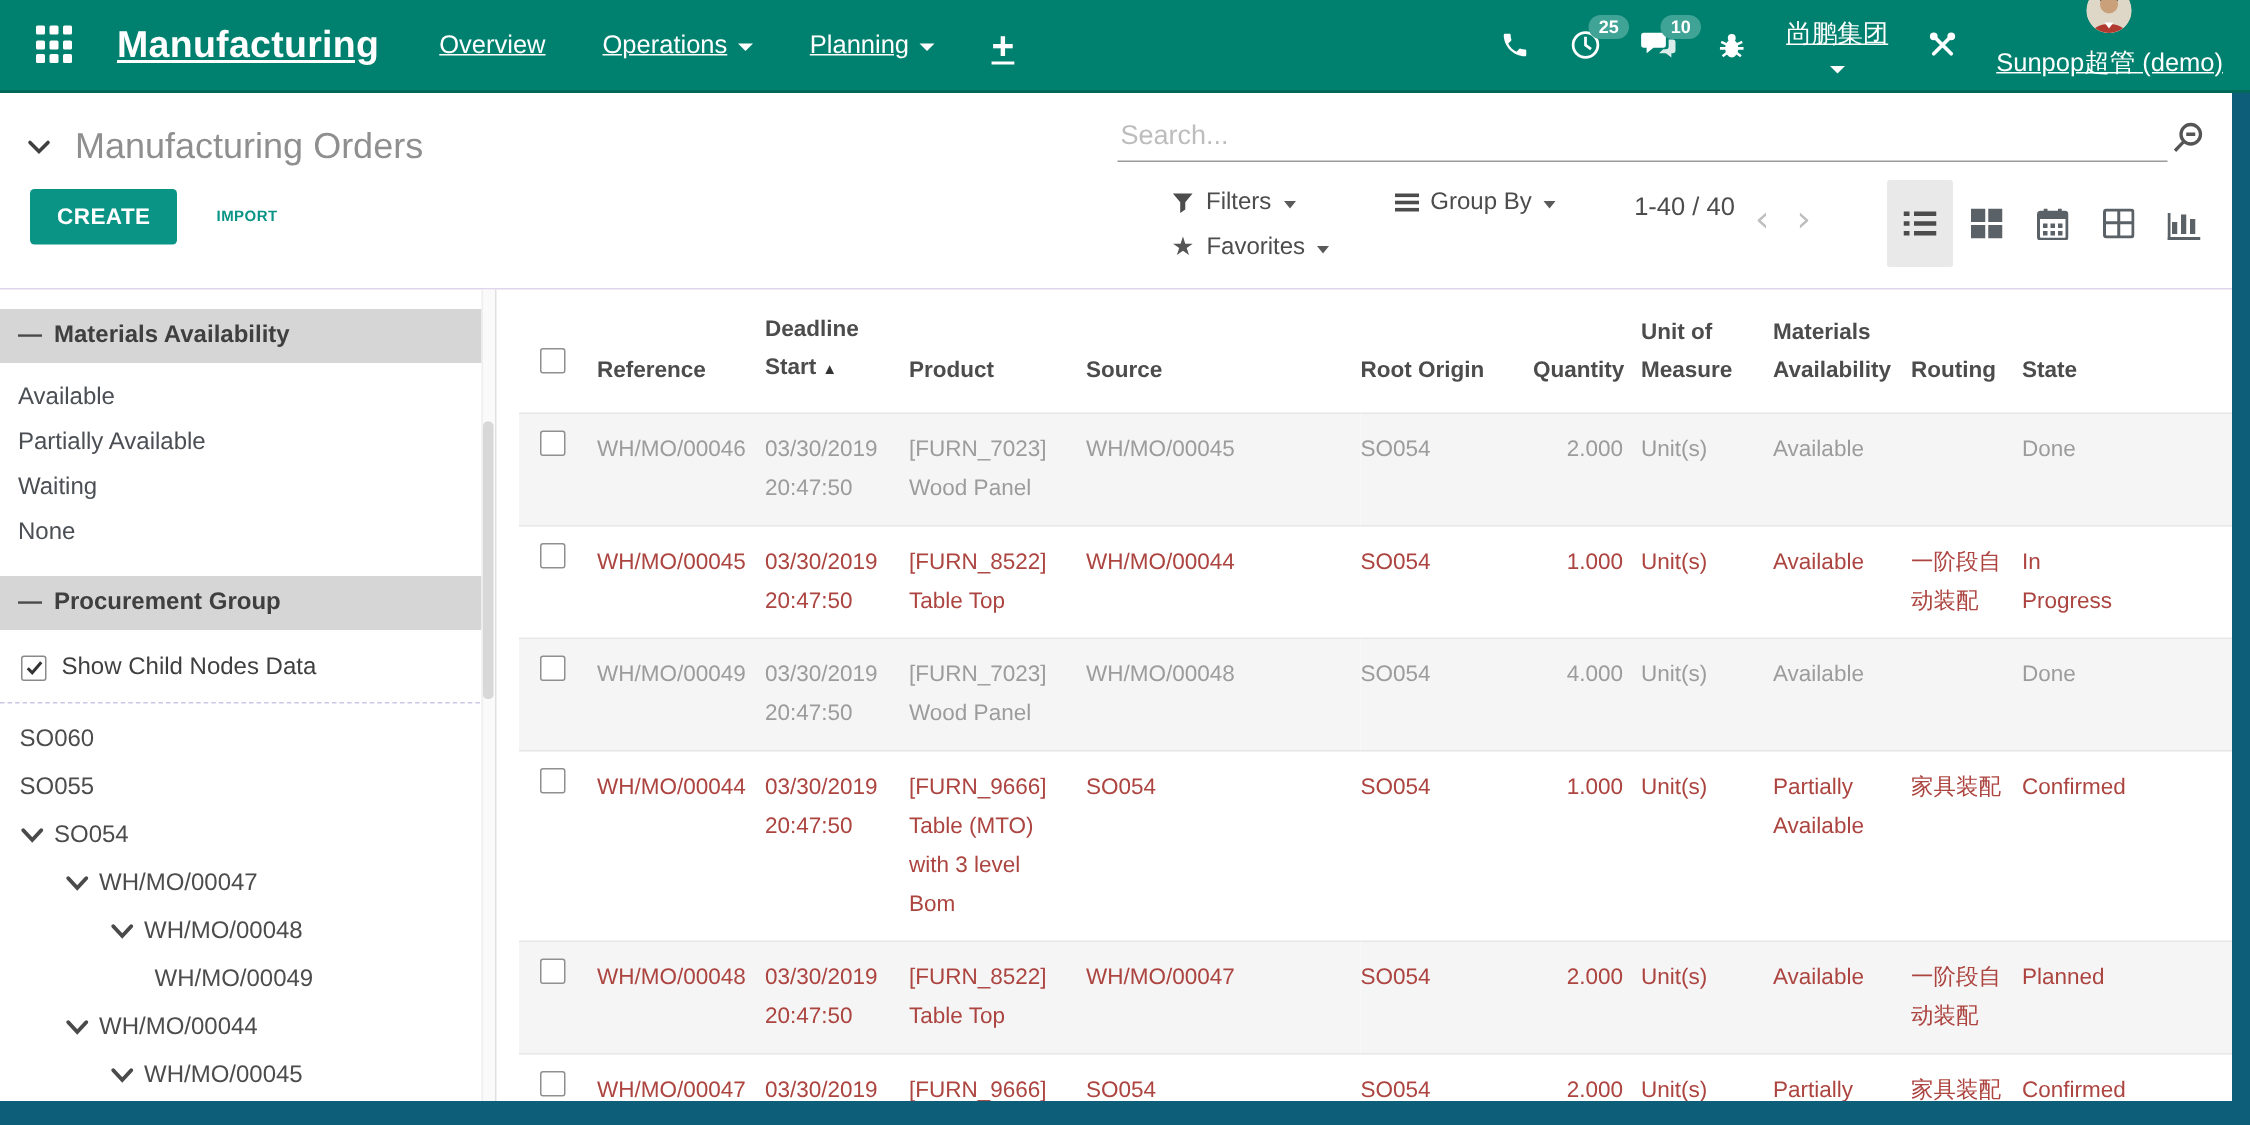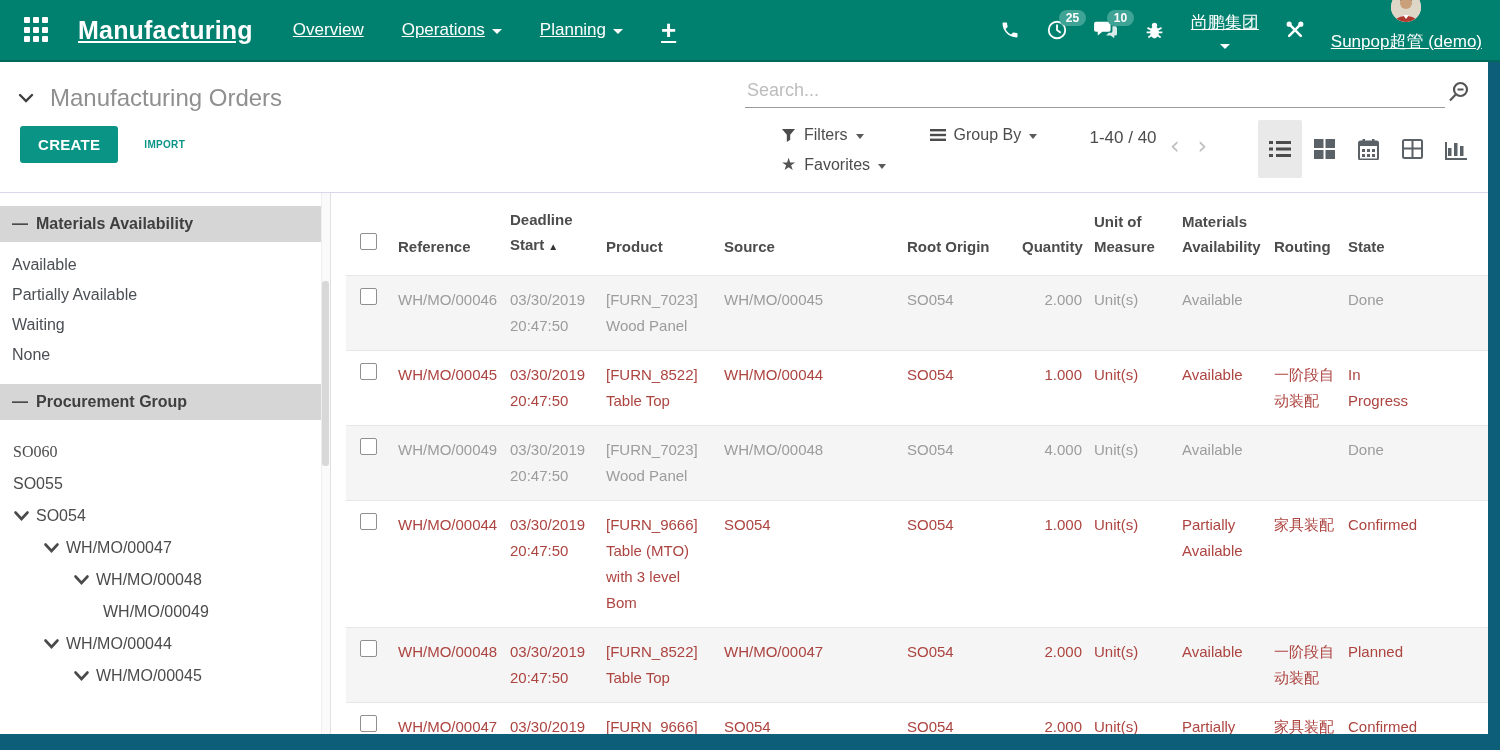--- a/index.html
+++ b/index.html
@@ -291,22 +291,30 @@
         <div class="sb-item">Available</div>
         <div class="sb-item">Partially Available</div>
         <div class="sb-item">Waiting</div>
         <div class="sb-item">None</div>
       </div>
     <div class="sb-gap"></div>
     <div class="sb-section-title">
       <span class="minus-glyph">—</span>
       <span>Procurement Group</span>
     </div>
+    <div class="sb-check">
+      <span class="cbx">
+        <svg width="12" height="12" viewBox="0 0 12 12">
+            <path d="M1.5 6.5l3 3 6-7" fill="none" stroke="#333" stroke-width="2"></path>
+          </svg>
+      </span>
+      <span>Show Child Nodes Data</span>
+    </div>
     <div class="tree">
-        <div class="tree-item" style="padding-left: 13px; font-family: Liberation Serif, serif;">
+        <div class="tree-item" style="padding-left: 13px;">
           <span>SO060</span>
         </div>
         <div class="tree-item" style="padding-left: 13px;">
           <span>SO055</span>
         </div>
         <div class="tree-item" style="padding-left: 13px;">
           <svg class="chev-svg" width="17" height="12" viewBox="0 0 17 12" fill="none" stroke="#4a4a4a" stroke-width="2.6" stroke-linecap="round">
             <path d="M2.5 2.5l6 6.5 6-6.5"></path>
           </svg>
           <span>SO054</span>

